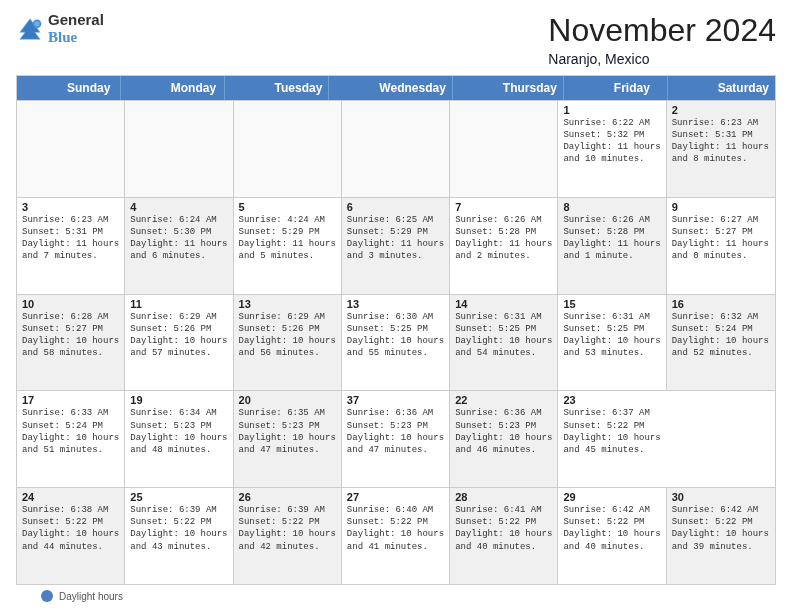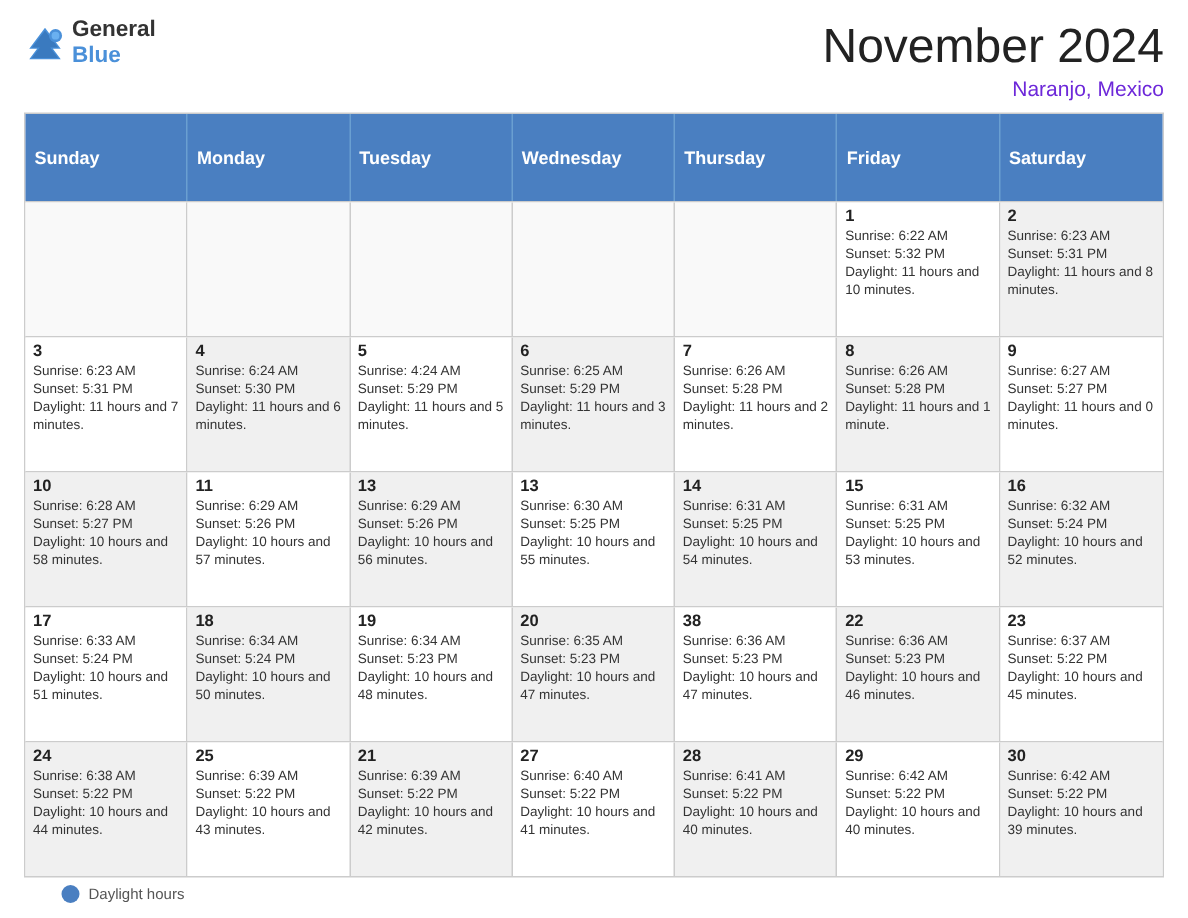--- a/index.html
+++ b/index.html
@@ -35,56 +35,57 @@
     }
     .logo-general {
       font-size: 15px;
       font-weight: bold;
       color: #333;
     }
     .logo-blue {
       font-size: 15px;
       font-weight: bold;
       color: #4a90d9;
+      font-family: Liberation Serif, serif;
     }
     .logo-icon {
       width: 28px;
       height: 28px;
     }
     .title-block {
-      text-align: right;
     }
     .month-title {
       font-size: 32px;
       font-weight: normal;
       color: #222;
     }
     .location {
       font-size: 14px;
-      color: #6d28d9;
+      color: #0f172a;
       margin-top: 2px;
     }
     .calendar {
       flex: 1;
       display: flex;
       flex-direction: column;
       border: 1px solid #ccc;
     }
     .cal-header {
       display: grid;
       grid-template-columns: repeat(7, 1fr);
       background: #4a7fc1;
     }
     .cal-header-cell {
       color: #fff;
       font-size: 12px;
       font-weight: bold;
-      padding: 22px 6px;
+      padding: 5px 6px;
       text-align: left;
       border-right: 1px solid #6a9fd1;
+      margin-left: 44px;
     }
     .cal-header-cell:last-child { border-right: none; }
     .cal-body {
       display: flex;
       flex-direction: column;
       flex: 1;
     }
     .cal-row {
       display: grid;
       grid-template-columns: repeat(7, 1fr);
@@ -107,20 +108,21 @@
       font-size: 11px;
       font-weight: bold;
       color: #222;
       display: block;
       margin-bottom: 1px;
     }
     .cell-text {
       font-size: 9px;
       line-height: 1.35;
       color: #333;
+      font-family: Liberation Mono, monospace;
     }
     .footer {
       display: flex;
       align-items: center;
       gap: 6px;
       margin-top: 5px;
       font-size: 10px;
       color: #555;
       padding-left: 25px;
     }
@@ -273,40 +275,34 @@
 Daylight: 10 hours and 52 minutes.</div>
           </div>
         </div>
         <div class="cal-row">
           <div class="cal-cell">
             <span class="day-num">17</span>
             <div class="cell-text">Sunrise: 6:33 AM
 Sunset: 5:24 PM
 Daylight: 10 hours and 51 minutes.</div>
           </div>
-          <div class="cal-cell shaded">
-            <span class="day-num">18</span>
-            <div class="cell-text">Sunrise: 6:34 AM
-Sunset: 5:24 PM
-Daylight: 10 hours and 50 minutes.</div>
-          </div>
           <div class="cal-cell">
             <span class="day-num">19</span>
             <div class="cell-text">Sunrise: 6:34 AM
 Sunset: 5:23 PM
 Daylight: 10 hours and 48 minutes.</div>
           </div>
           <div class="cal-cell shaded">
             <span class="day-num">20</span>
             <div class="cell-text">Sunrise: 6:35 AM
 Sunset: 5:23 PM
 Daylight: 10 hours and 47 minutes.</div>
           </div>
           <div class="cal-cell">
-            <span class="day-num">38</span>
+            <span class="day-num">37</span>
             <div class="cell-text">Sunrise: 6:36 AM
 Sunset: 5:23 PM
 Daylight: 10 hours and 47 minutes.</div>
           </div>
           <div class="cal-cell shaded">
             <span class="day-num">22</span>
             <div class="cell-text">Sunrise: 6:36 AM
 Sunset: 5:23 PM
 Daylight: 10 hours and 46 minutes.</div>
           </div>
@@ -324,21 +320,21 @@
 Sunset: 5:22 PM
 Daylight: 10 hours and 44 minutes.</div>
           </div>
           <div class="cal-cell">
             <span class="day-num">25</span>
             <div class="cell-text">Sunrise: 6:39 AM
 Sunset: 5:22 PM
 Daylight: 10 hours and 43 minutes.</div>
           </div>
           <div class="cal-cell shaded">
-            <span class="day-num">21</span>
+            <span class="day-num">26</span>
             <div class="cell-text">Sunrise: 6:39 AM
 Sunset: 5:22 PM
 Daylight: 10 hours and 42 minutes.</div>
           </div>
           <div class="cal-cell">
             <span class="day-num">27</span>
             <div class="cell-text">Sunrise: 6:40 AM
 Sunset: 5:22 PM
 Daylight: 10 hours and 41 minutes.</div>
           </div>

